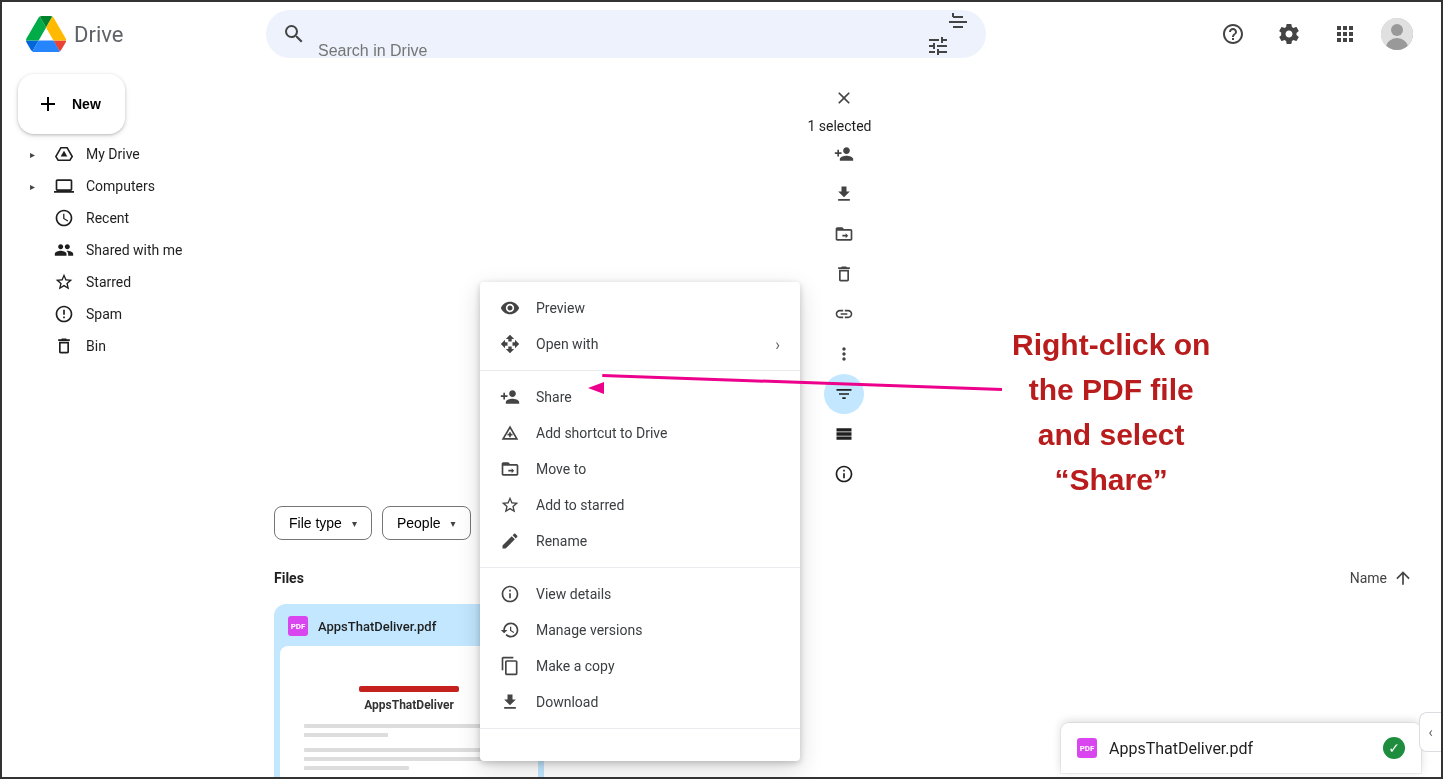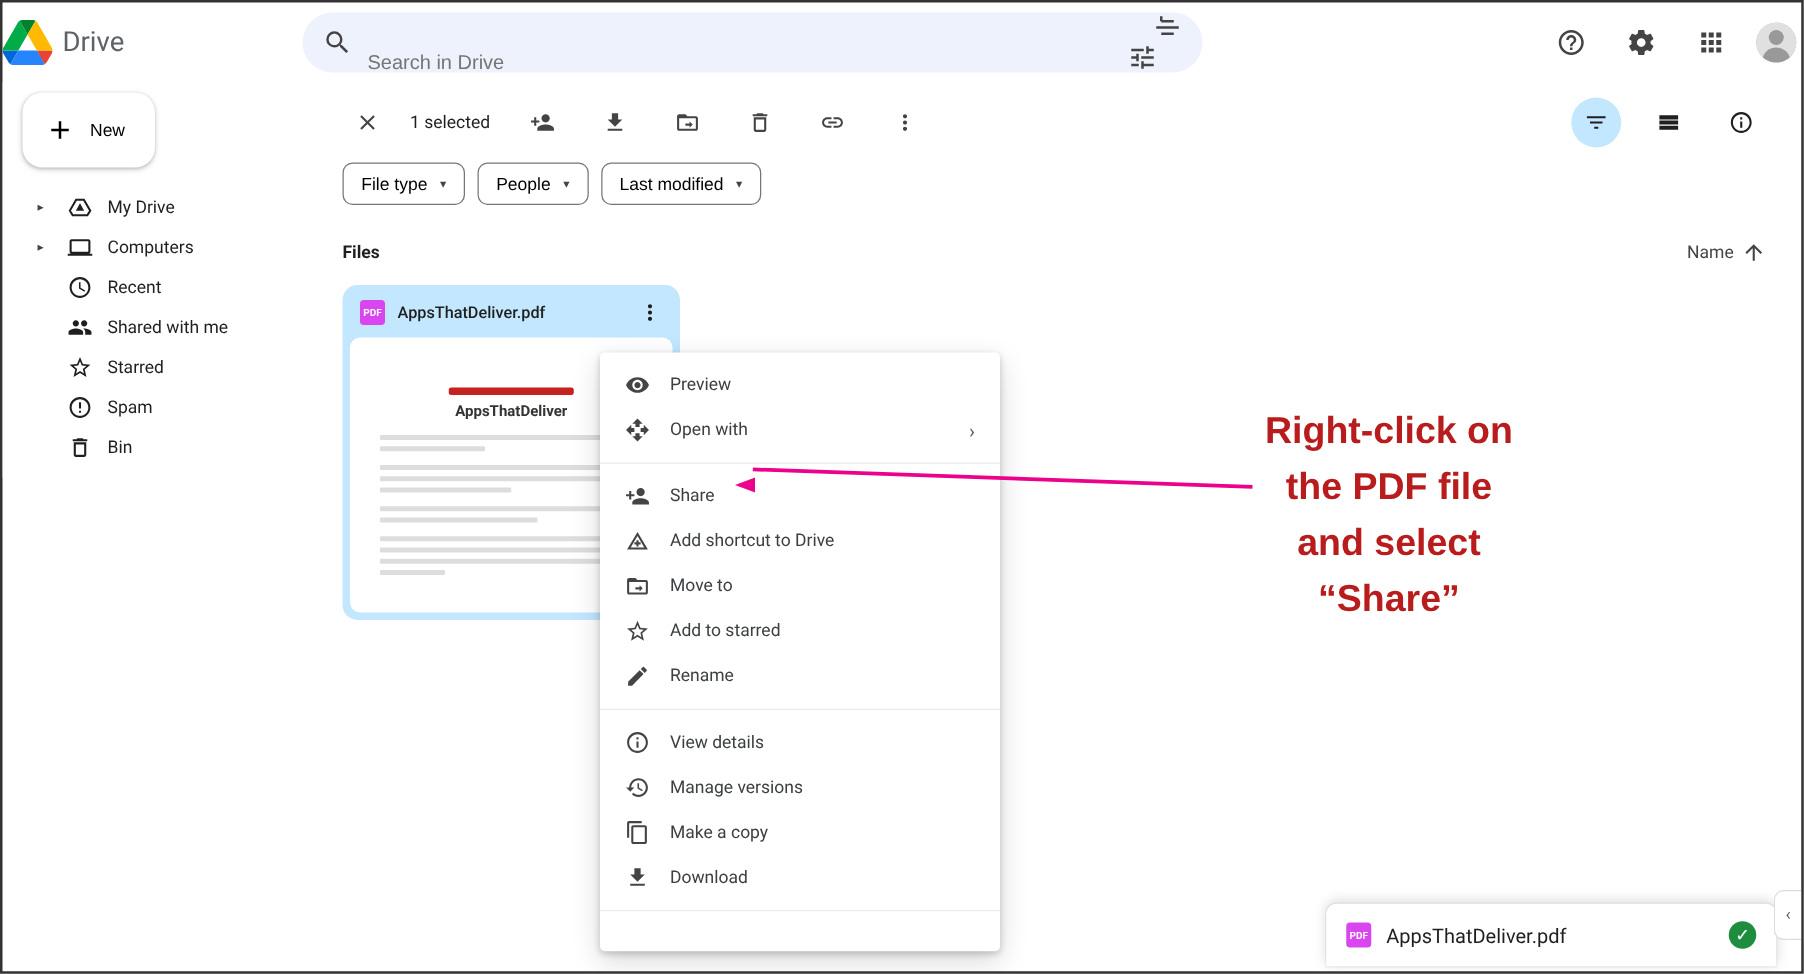--- a/index.html
+++ b/index.html
@@ -10,21 +10,21 @@
       width: 1443px;
       height: 779px;
       position: relative;
       border: 2px solid #333;
       overflow: hidden;
     }
     .header {
       display: flex;
       align-items: center;
       height: 64px;
-      padding: 0 0;
+      padding: 0 24px;
       gap: 8px;
     }
     .drive-logo { display: flex; align-items: center; gap: 8px; width: 232px; cursor: pointer; }
     .drive-logo-svg { width: 40px; height: 40px; }
     .drive-title { font-size: 22px; color: #5f6368; font-weight: 400; }
     .search-bar {
       flex: 1;
       max-width: 720px;
       height: 48px;
       background: #edf2fc;
@@ -51,44 +51,44 @@
     }
     .new-btn {
       display: flex;
       align-items: center;
       gap: 12px;
       background: #fff;
       border: none;
       border-radius: 16px;
       padding: 18px 24px 18px 18px;
       font-size: 14px;
-      font-weight: 400;
+      font-weight: 700;
       box-shadow: 0 1px 3px rgba(0,0,0,0.2), 0 2px 6px rgba(0,0,0,0.1);
       cursor: pointer;
-      margin-bottom: 16px;
+      margin-bottom: 4px;
     }
     .sidebar-item { display: flex; align-items: center; gap: 12px; padding: 6px 12px; font-size: 14px; color: #1f1f1f; border-radius: 20px; cursor: pointer; }
     .sidebar-item .tri { width: 12px; display:inline-flex; color:#444; font-size:10px; }
     .sidebar-item .gicon { width: 20px; text-align:center;}
 
     .main {
       position: absolute;
       top: 68px;
       left: 256px;
       right: 12px;
       bottom: 8px;
       background: #fff;
       border-radius: 16px;
     }
 
     .selection-toolbar {
       display: flex;
       align-items: center;
       padding: 8px 16px;
-      gap: 18px;
+      flex-direction: column;
     }
     .selection-count { font-size: 14px; color: #1f1f1f; margin-left:-4px; margin-right: 4px;}
     .toolbar-spacer { flex: 1; }
     .view-btn { width: 40px; height: 40px; border-radius: 50%; display:flex; align-items:center; justify-content:center; cursor:pointer; }
     .view-btn.active { background: #c2e7ff; }
 
     .filter-chips { display: flex; gap: 10px; padding: 4px 16px 8px; }
     .chip { border: 1px solid #747775; border-radius: 8px; padding: 8px 14px; font-size: 14px; display:flex; align-items:center; gap:10px; cursor:pointer; background:#fff;}
     .chip::after { content: '▾'; font-size: 10px; color:#444; }
 

